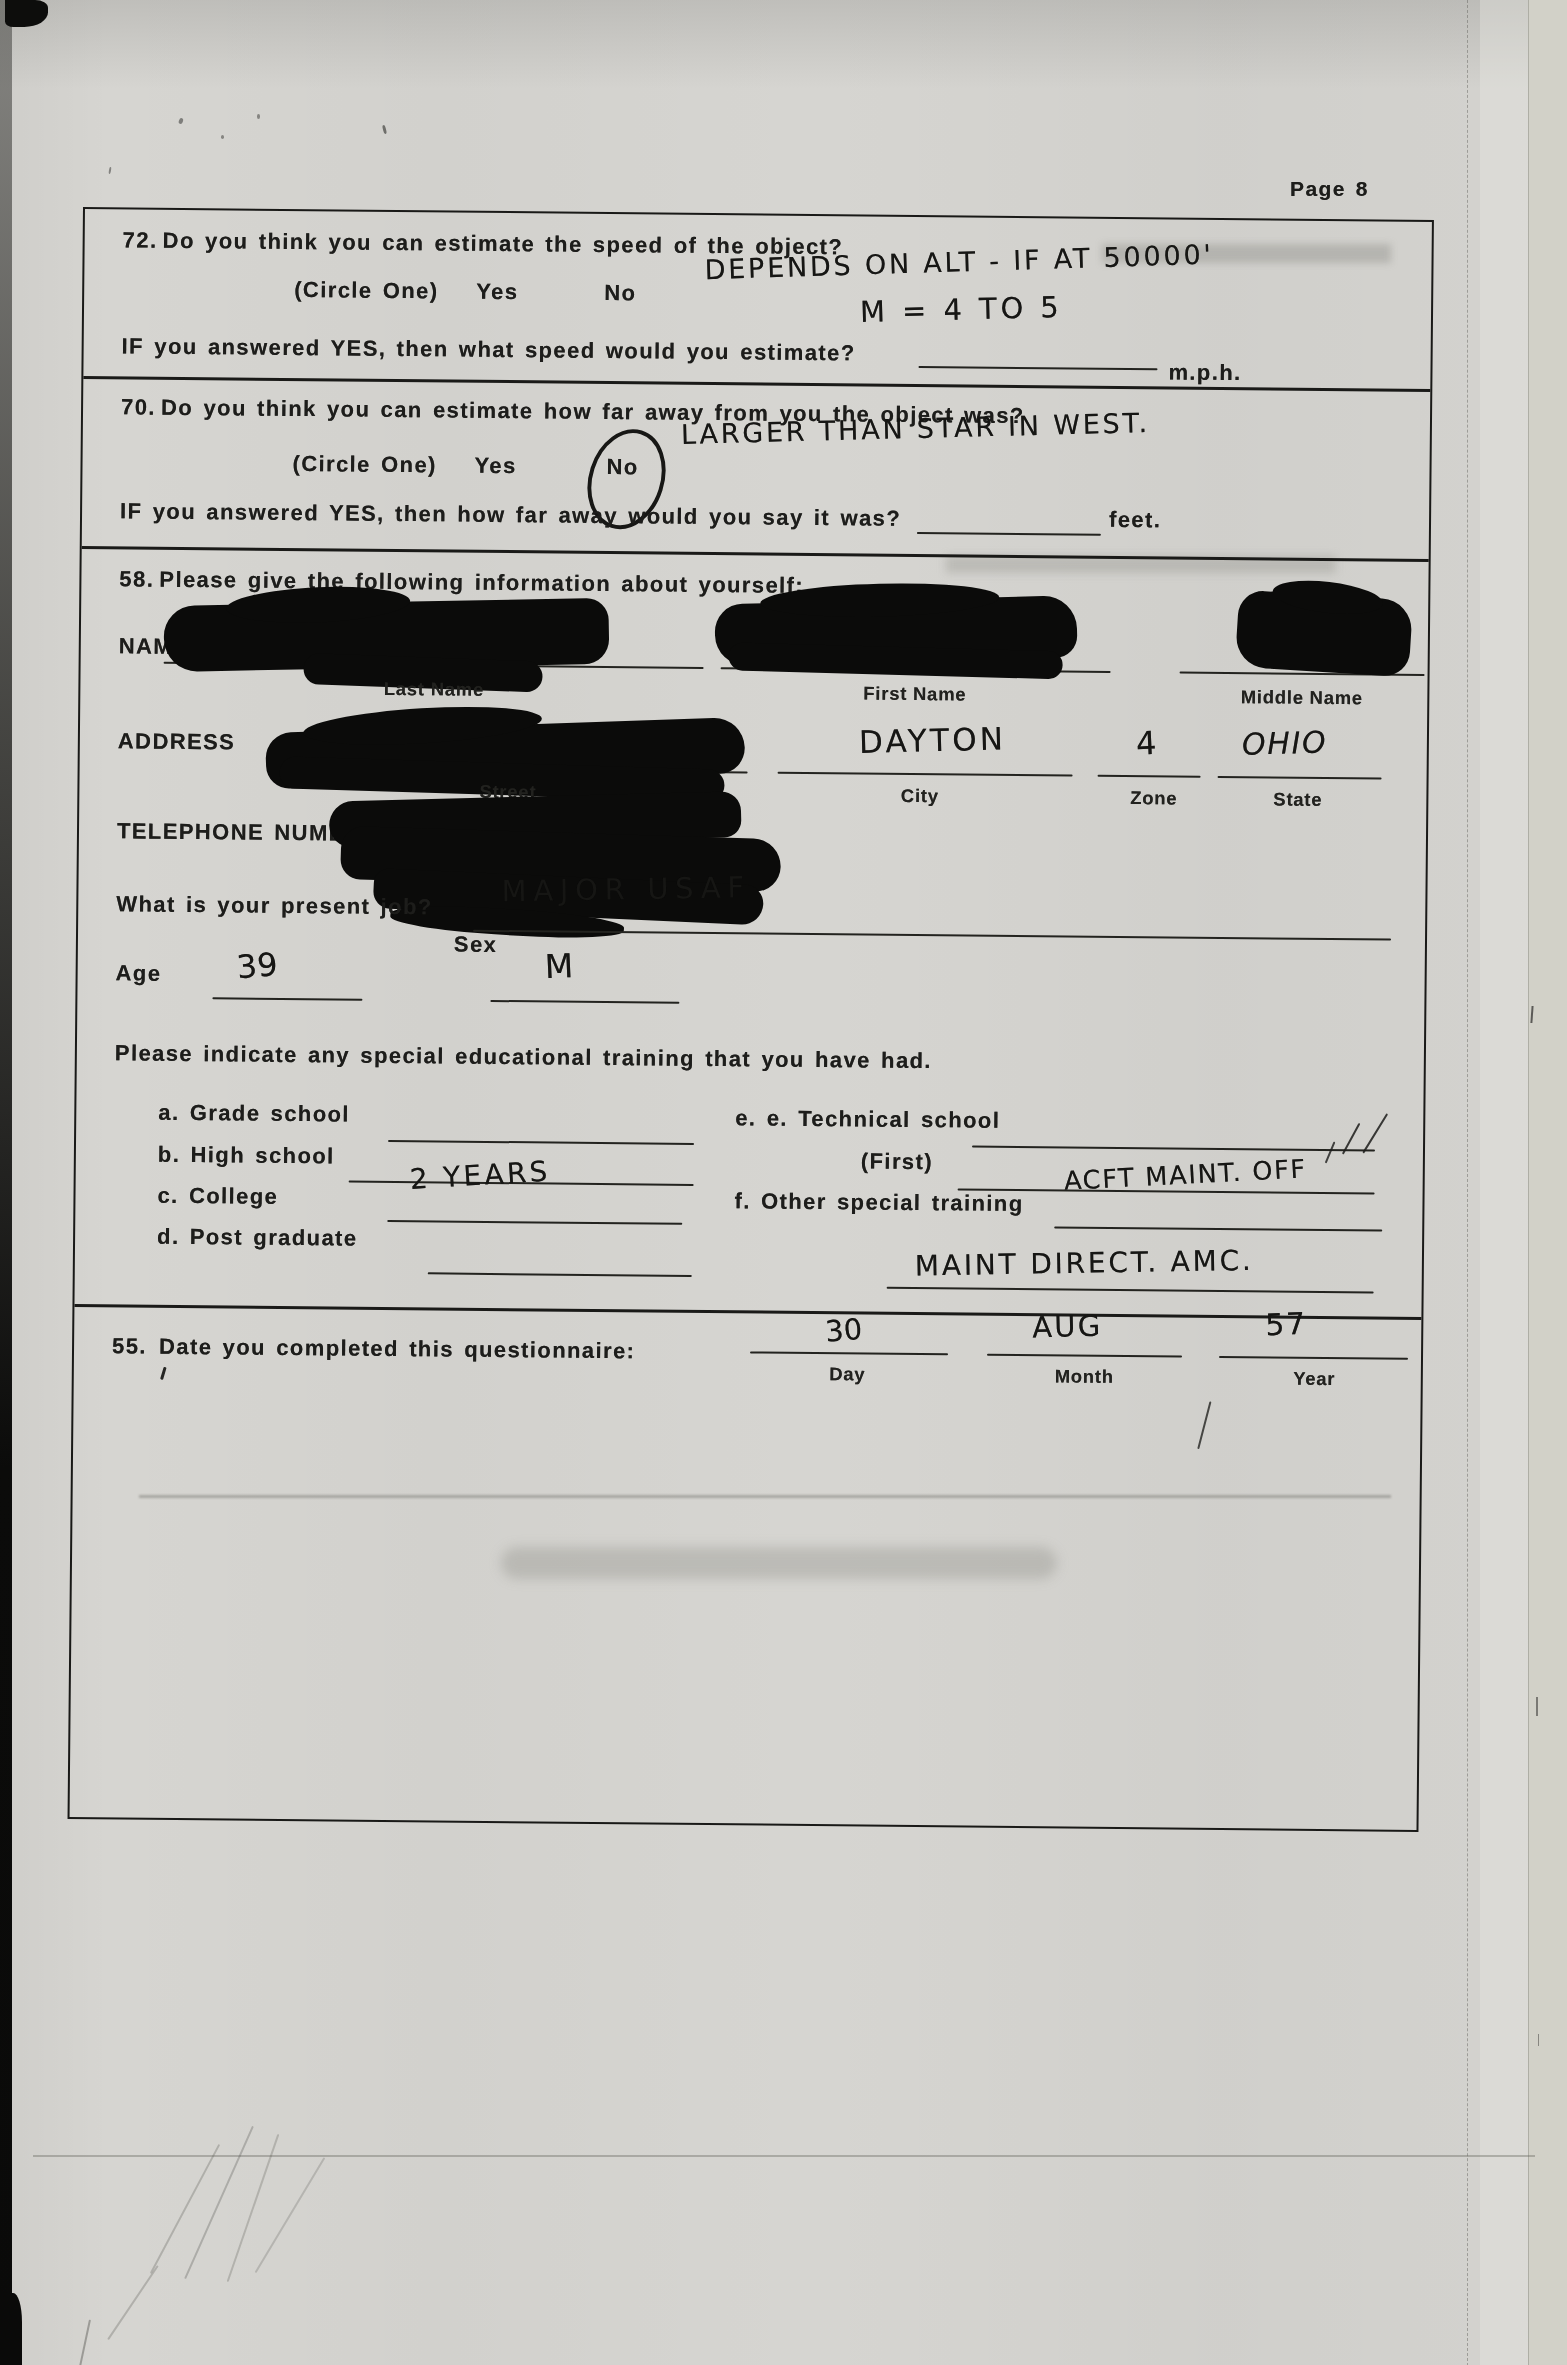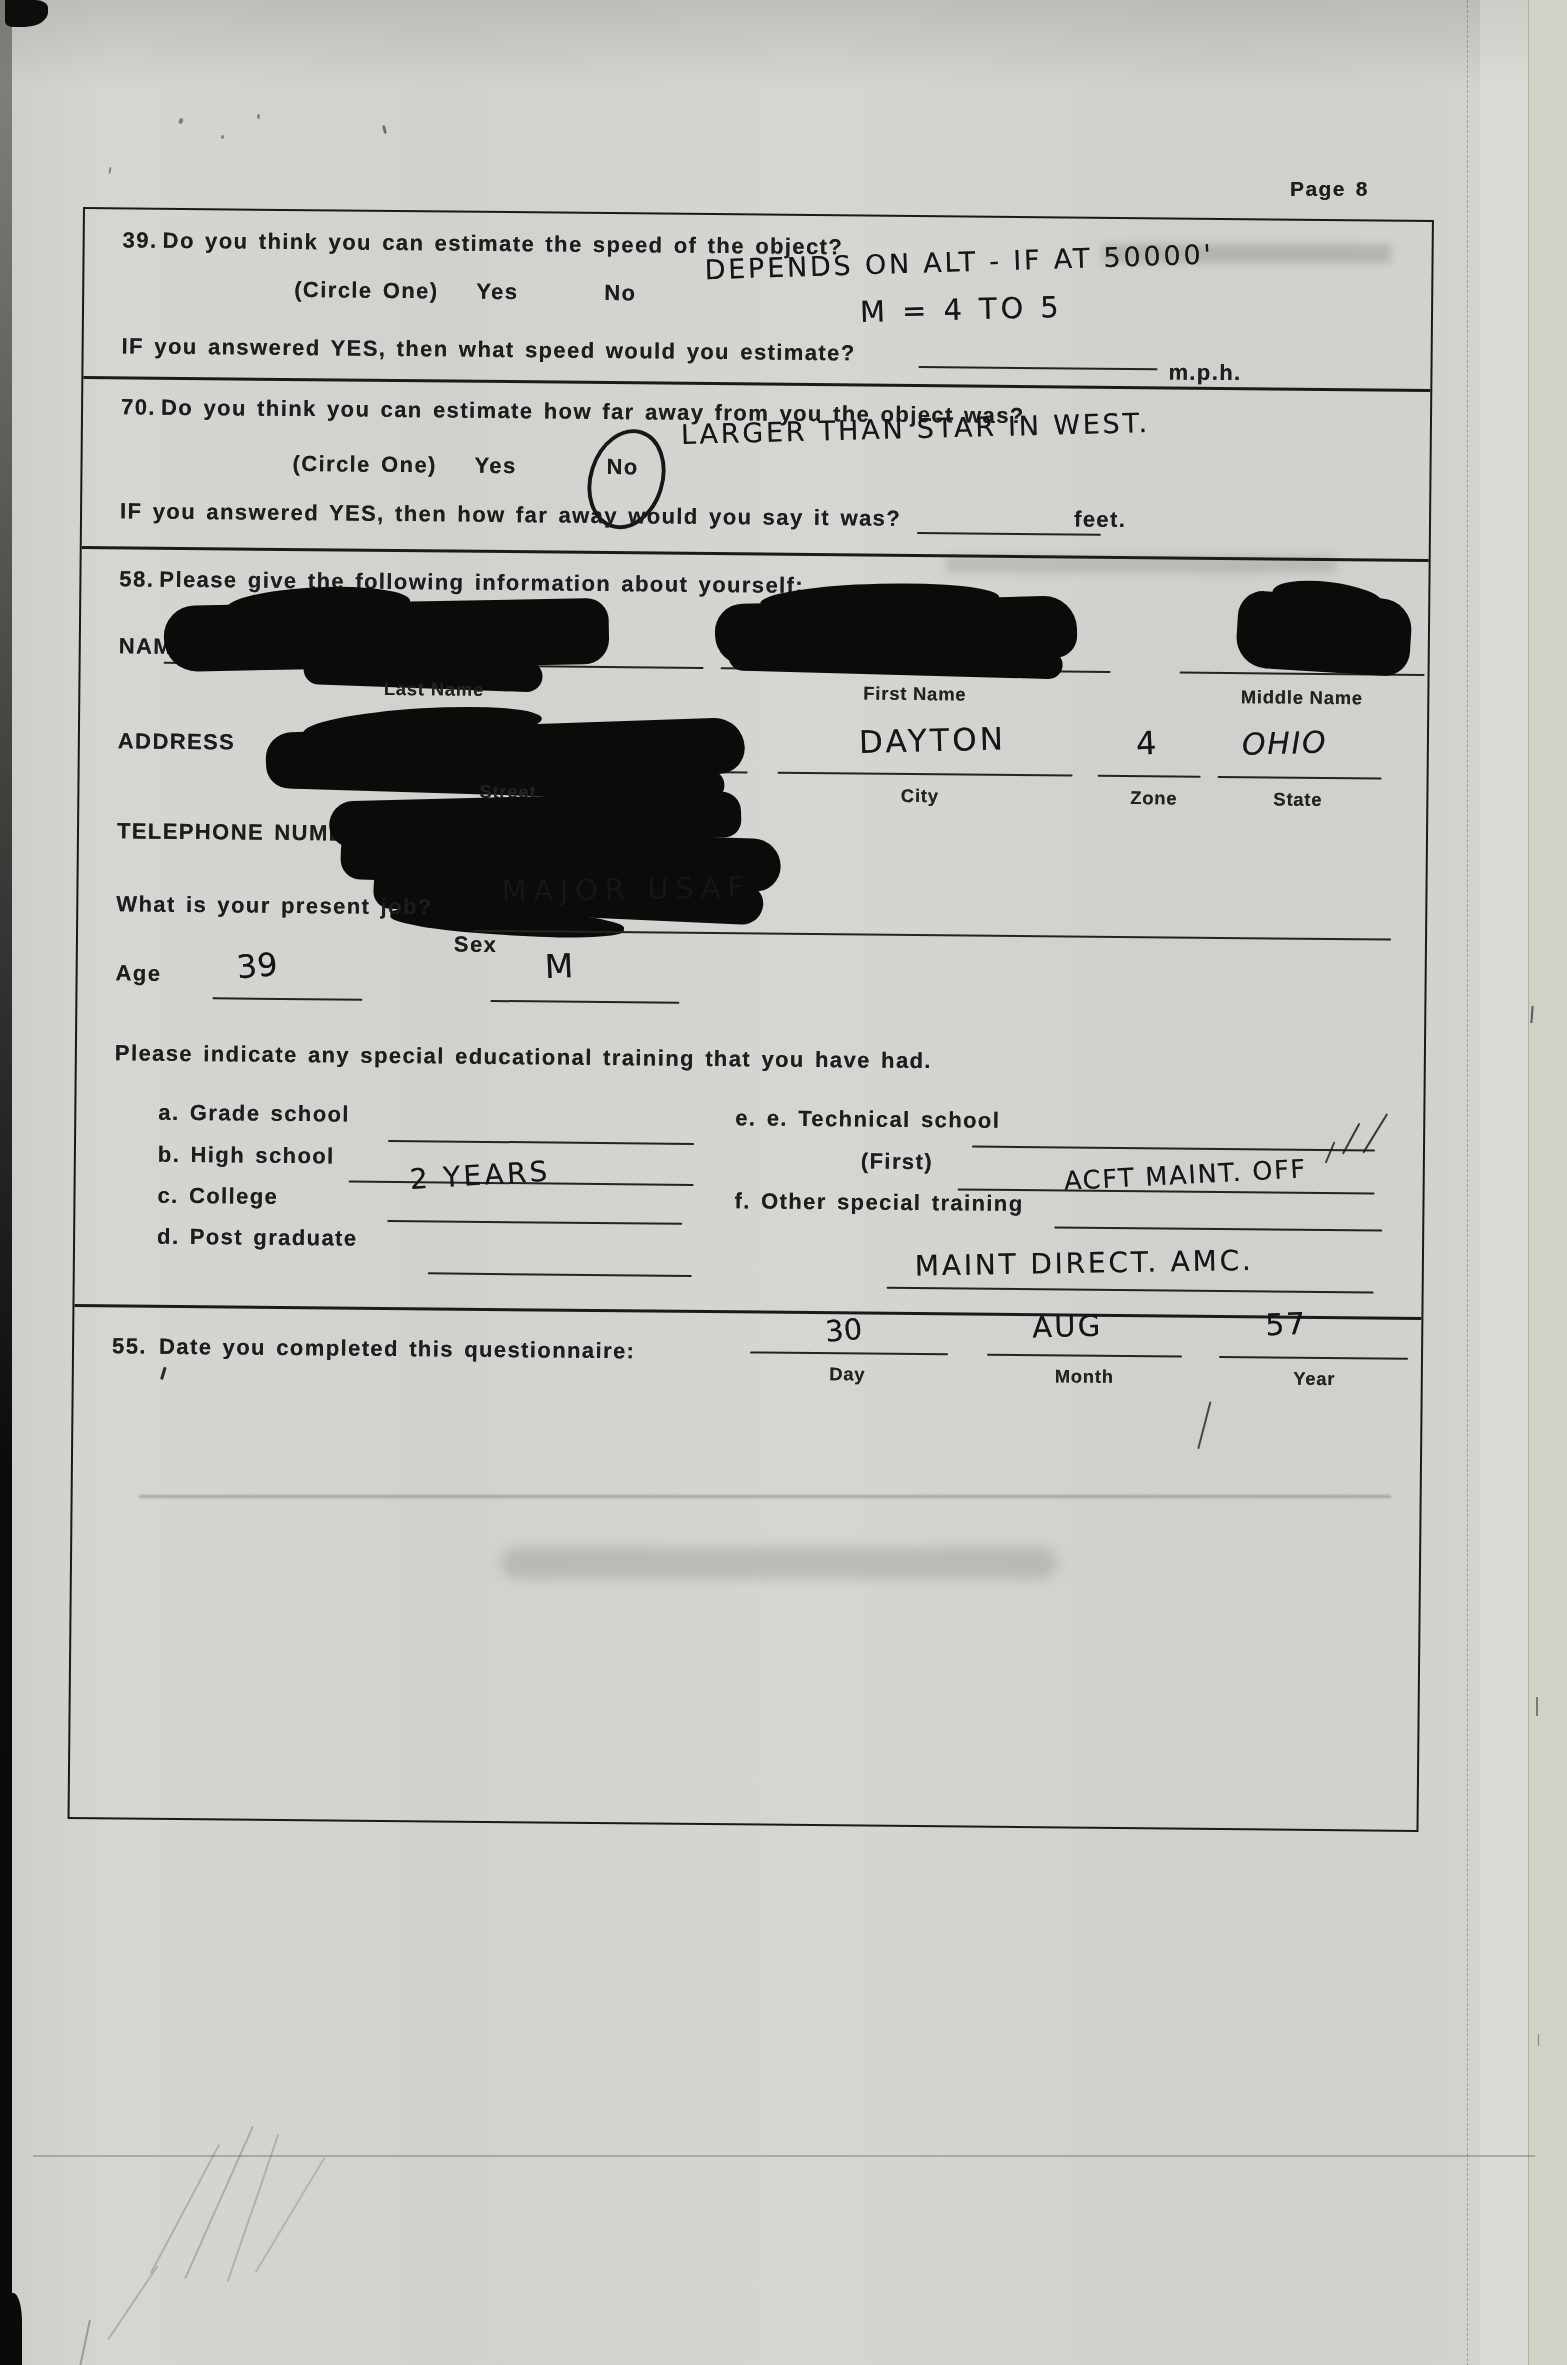--- a/index.html
+++ b/index.html
@@ -53,21 +53,21 @@
   <div class="art" style="left:132px;top:2258px;width:1.7px;height:89px;background:rgba(88,88,84,.3);transform:rotate(34deg);border-radius:1.1px;"></div>
   <div class="art" style="left:82px;top:2319px;width:2.2px;height:67px;background:rgba(70,70,66,.4);transform:rotate(12deg);border-radius:1.1px;"></div>
 
   <div class="p" style="left:1290px;top:177px;font-size:21px;">Page 8</div>
 
   <div class="form">
     <div class="divider" style="top:167px;"></div>
     <div class="divider" style="top:337px;"></div>
     <div class="divider" style="top:1095px;"></div>
 
-    <div class="p" style="left:38px;top:18px;">39.</div>
+    <div class="p" style="left:38px;top:18px;">72.</div>
     <div class="p" style="left:78px;top:18px;">Do you think you can estimate the speed of the object?</div>
     <div class="hw" style="left:620px;top:29px;font-size:27px;letter-spacing:2.8px;transform:rotate(-2.3deg);">DEPENDS ON ALT - IF AT 50000'</div>
     <div class="hw" style="left:776px;top:75px;font-size:29px;letter-spacing:3.9px;transform:rotate(-2deg);">M = 4 TO 5</div>
     <div class="p" style="left:210px;top:66px;">(Circle One)</div>
     <div class="p" style="left:392px;top:66px;">Yes</div>
     <div class="p" style="left:520px;top:66px;">No</div>
     <div class="p" style="left:38px;top:124px;">IF you answered YES, then what speed would you estimate?</div>
     <div class="bl" style="left:835px;top:149px;width:239px;"></div>
     <div class="p" style="left:1085px;top:140px;">m.p.h.</div>
 
@@ -75,21 +75,21 @@
     <div class="p" style="left:78px;top:185px;">Do you think you can estimate how far away from you the object was?</div>
     <div class="hw" style="left:598px;top:196px;font-size:27px;letter-spacing:2.8px;transform:rotate(-2deg);">LARGER THAN STAR IN WEST.</div>
     <div class="p" style="left:210px;top:240px;">(Circle One)</div>
     <div class="p" style="left:392px;top:240px;">Yes</div>
     <div class="p" style="left:524px;top:240px;">No</div>
     <svg style="position:absolute;left:476px;top:207px;" width="134" height="117" viewBox="0 0 240 210">
       <ellipse cx="122" cy="104" rx="64" ry="88" fill="none" stroke="#171715" stroke-width="7" transform="rotate(17 122 104)"></ellipse>
     </svg>
     <div class="p" style="left:38px;top:289px;">IF you answered YES, then how far away would you say it was?</div>
     <div class="bl" style="left:835px;top:315px;width:184px;"></div>
-    <div class="p" style="left:992px;top:288px;">feet.</div>
+    <div class="p" style="left:1027px;top:288px;">feet.</div>
 
     <div class="p" style="left:38px;top:357px;">58.</div>
     <div class="p" style="left:78px;top:357px;">Please give the following information about yourself:</div>
 
     <div class="p" style="left:38px;top:424px;">NAME</div>
     <div class="bl" style="left:83px;top:452px;width:540px;"></div>
     <div class="bl" style="left:640px;top:452px;width:390px;"></div>
     <div class="bl" style="left:1099px;top:452px;width:245px;"></div>
     <div class="rd" style="left:83px;top:390px;width:445px;height:66px;border-radius:31px 22px 25px 33px;transform:rotate(-1.6deg);"></div>
     <div class="rd" style="left:145px;top:376px;width:184px;height:35px;border-radius:50%;transform:rotate(-3deg);"></div>

